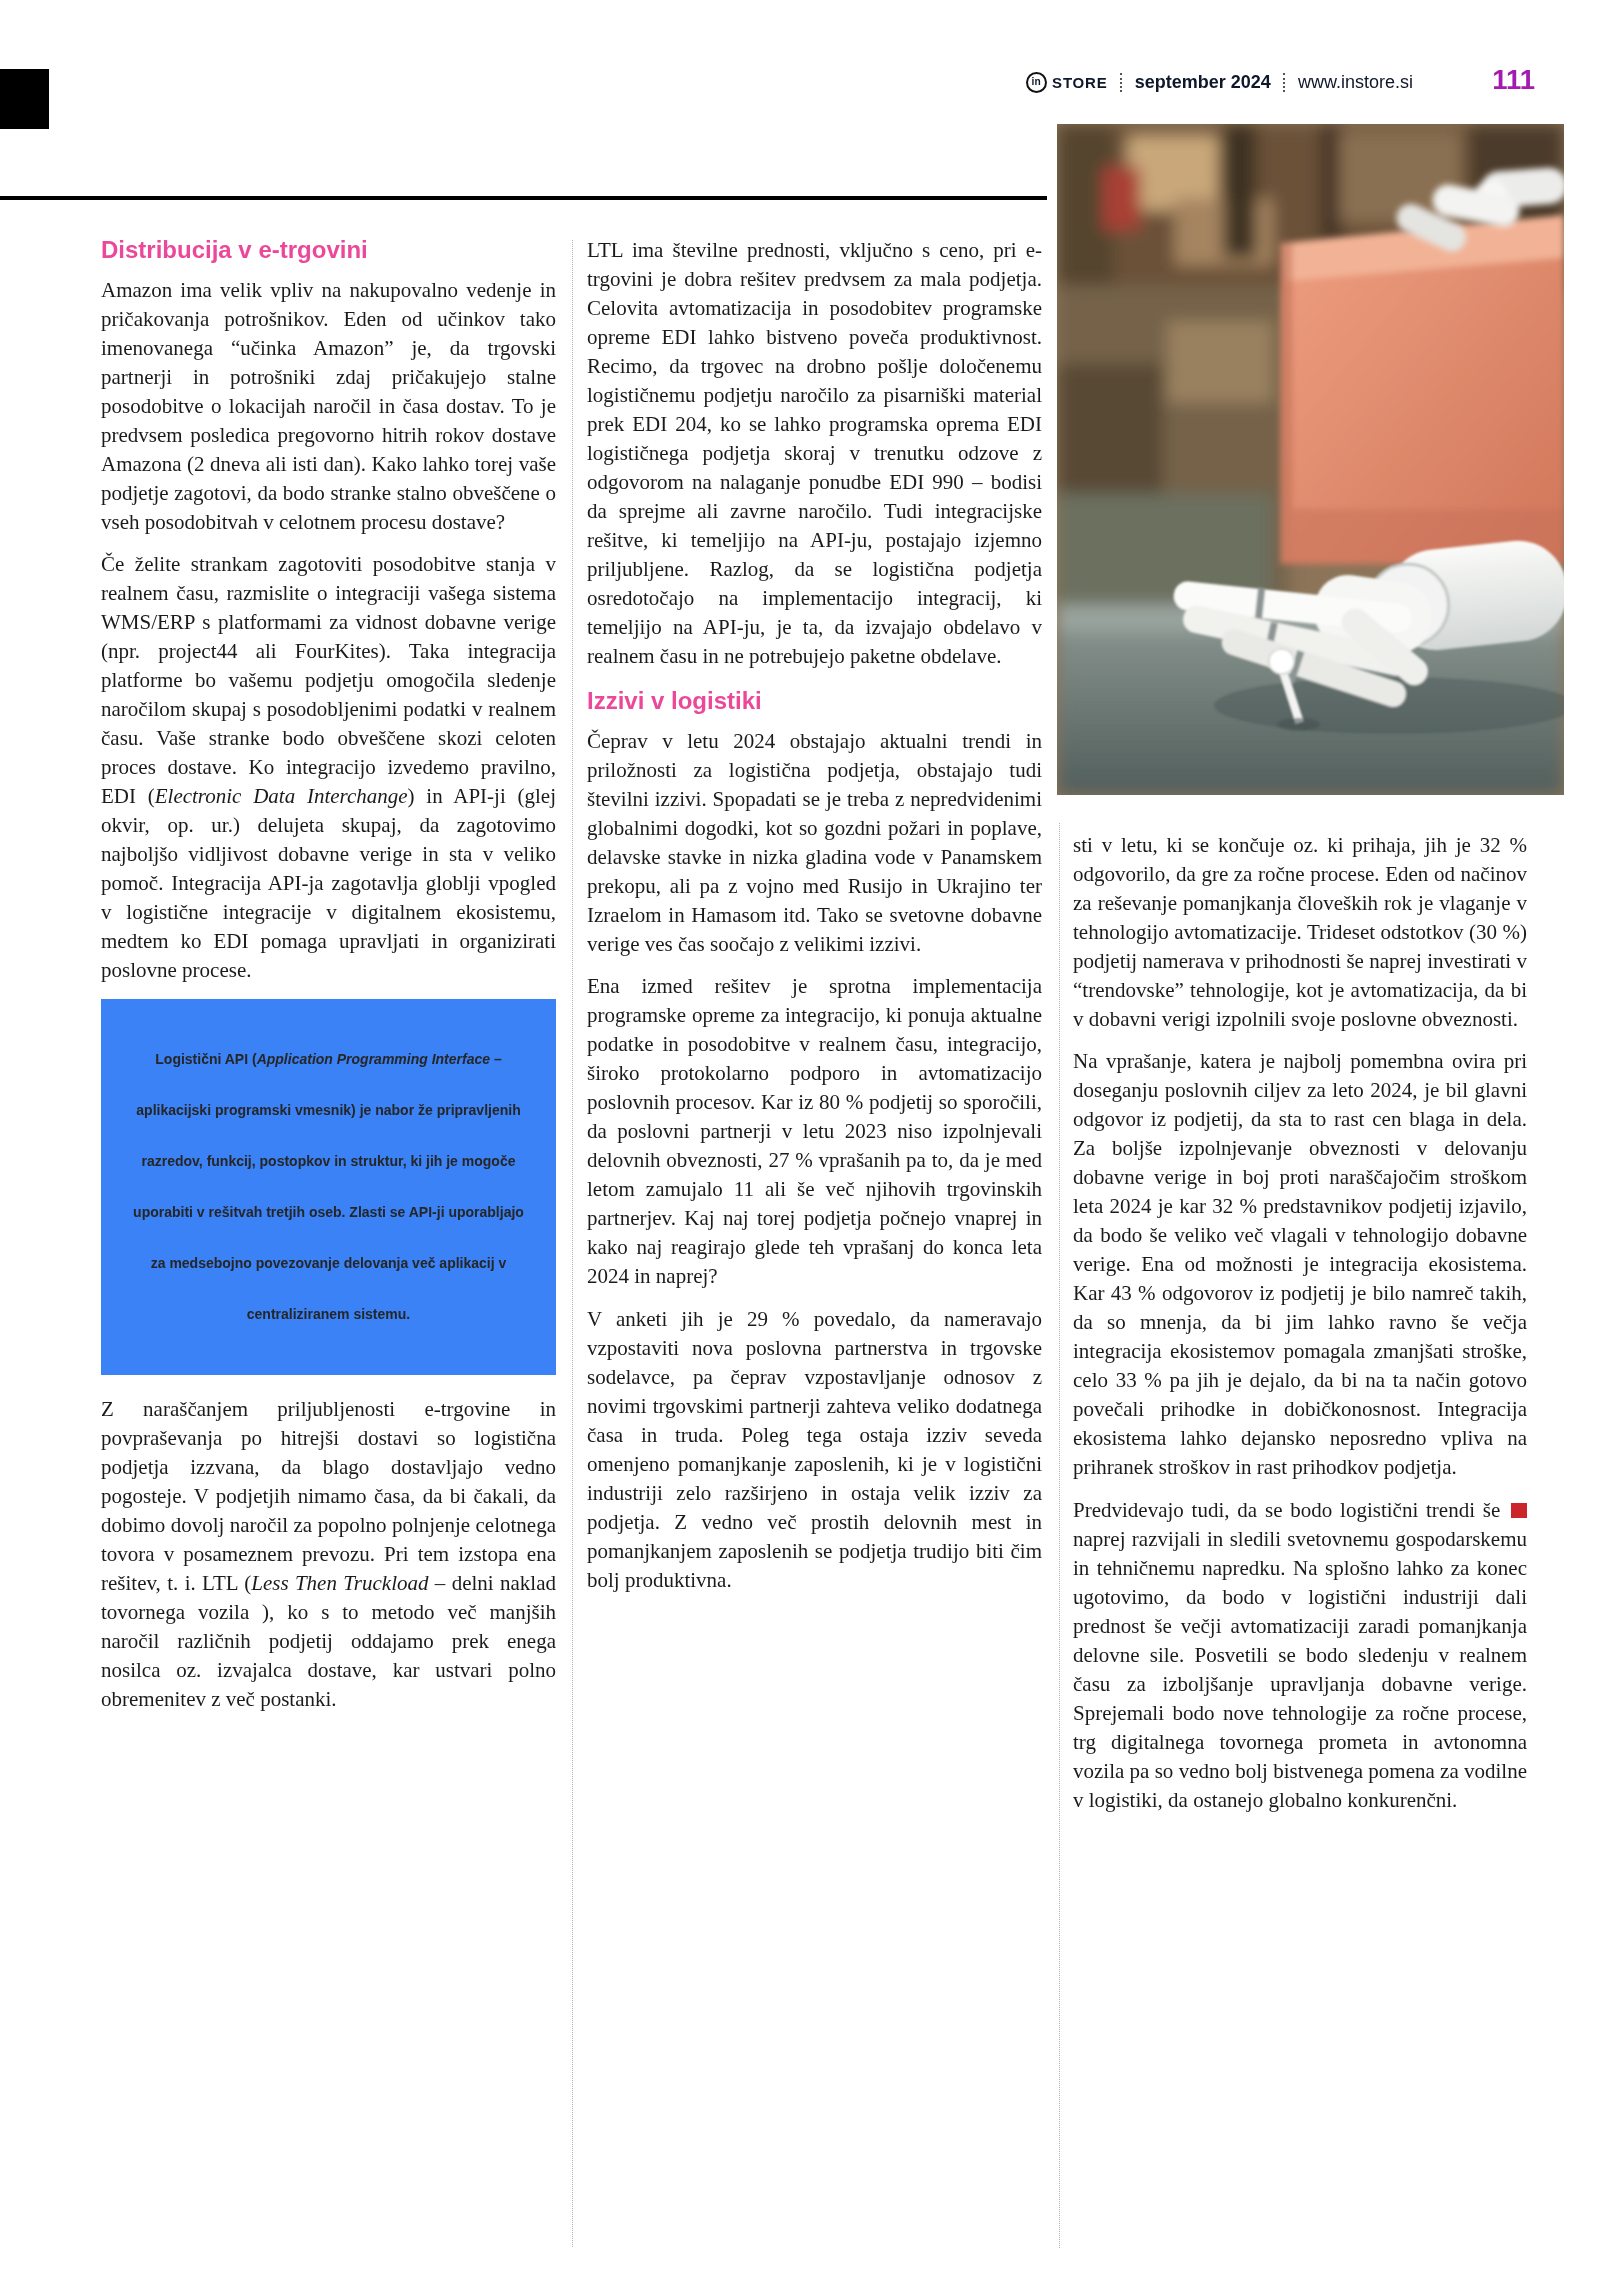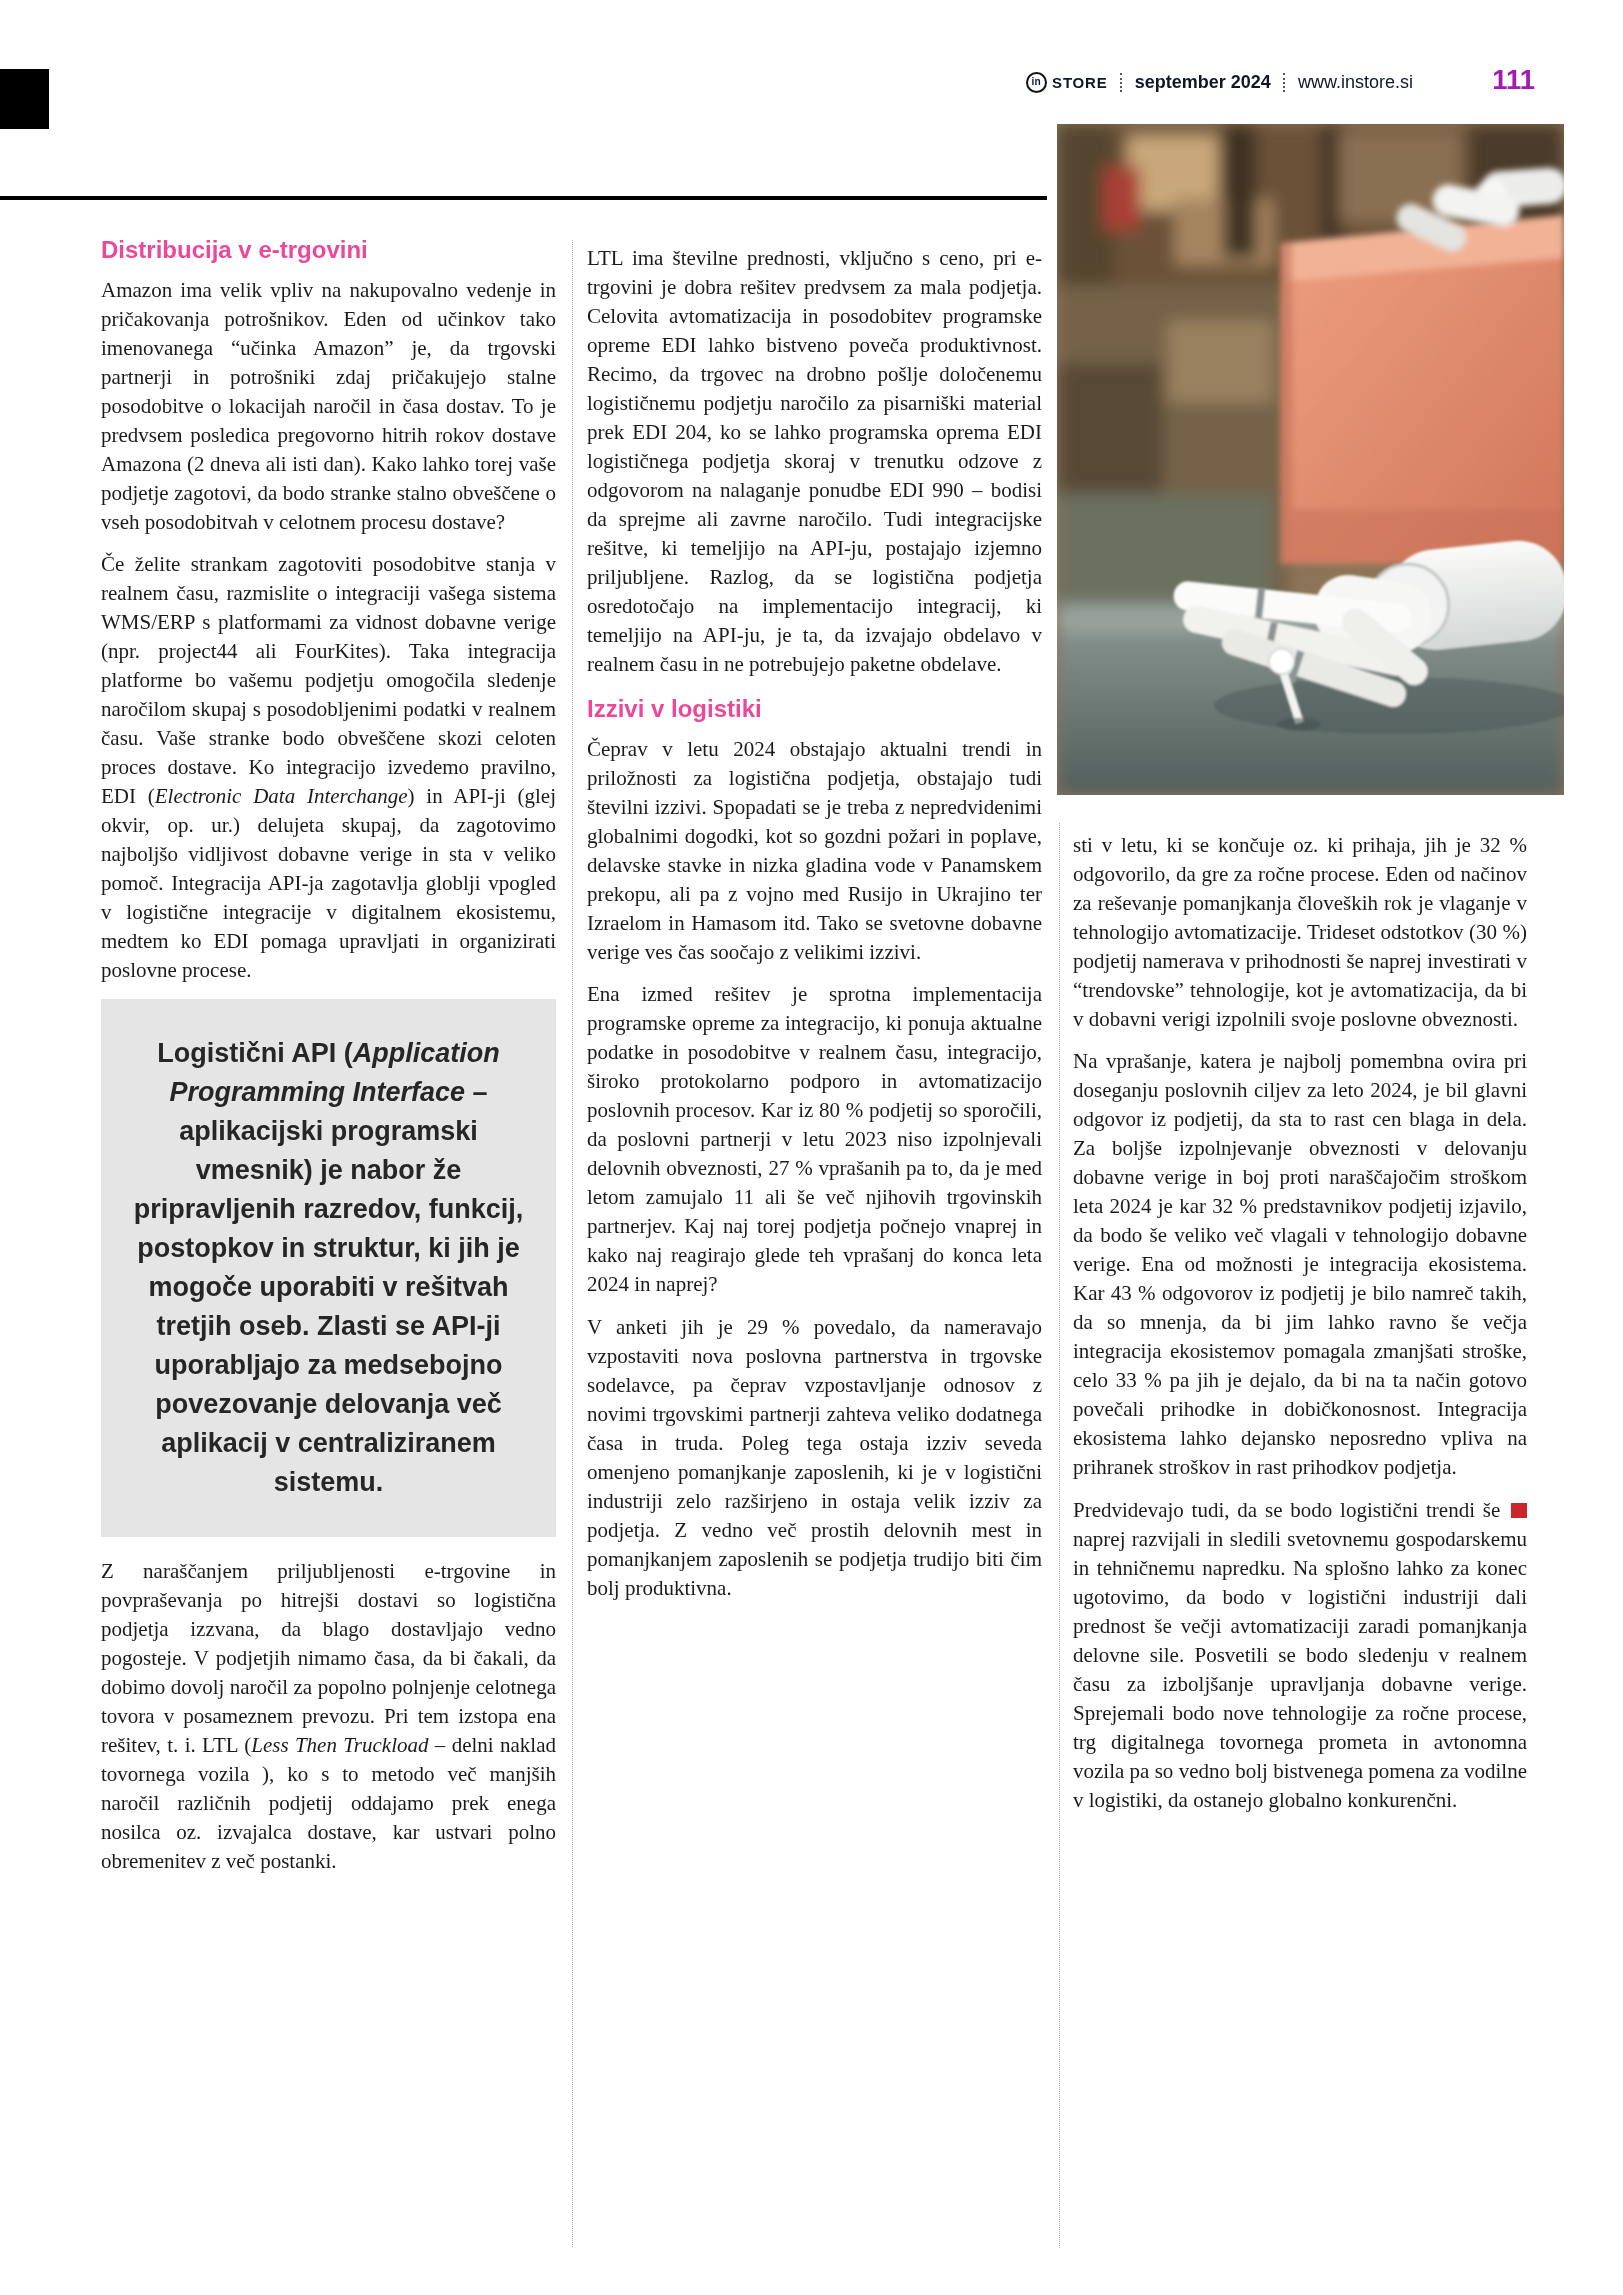--- a/index.html
+++ b/index.html
@@ -39,40 +39,40 @@
     font-size:27.5px; font-weight:bold; color:#a21caf;
   }
 
   
   .col {
     position:absolute; width:455px;
     font-size:21px; line-height:29px;
     text-align:justify;
   }
   .col-1 { left:101px; top:236px; }
-  .col-2 { left:587px; top:244px; }
+  .col-2 { left:587px; top:236px; }
   .col-3 { left:1073px; top:831px; width:454px; }
   .col p { margin:0 0 13.4px 0; }
   .col i { font-style:italic; }
 
   .section-heading {
     font-family:"Liberation Sans", "DejaVu Sans", sans-serif;
     font-size:24px; font-weight:bold; color:#ec4899;
     text-align:left; margin:0 0 11px 0; line-height:1.2;
   }
   .col-2 .section-heading { margin-top:16px; }
 
   .api-box {
-    background:#e5e5e5;
+    background:#3b82f6;
     padding:35px 30px;
     margin:9.4px 0 20.4px 0;
     text-align:center;
     font-family:"Liberation Sans", "DejaVu Sans", sans-serif;
     font-weight:bold;
-    font-size:27px; line-height:39px;
+    font-size:14px; line-height:51px;
     color:#262626;
   }
 
   .divider-1 { position:absolute; left:572px;  top:240px;  height:2007px; border-left:1.6px dotted #b0b0b0; }
   .divider-2 { position:absolute; left:1059px; top:823px; height:1425px; border-left:1.6px dotted #b0b0b0; }
 
   .end-mark {
     float:right;
     width:15.7px; height:15.7px;
     margin-top:7px; margin-left:11px;

